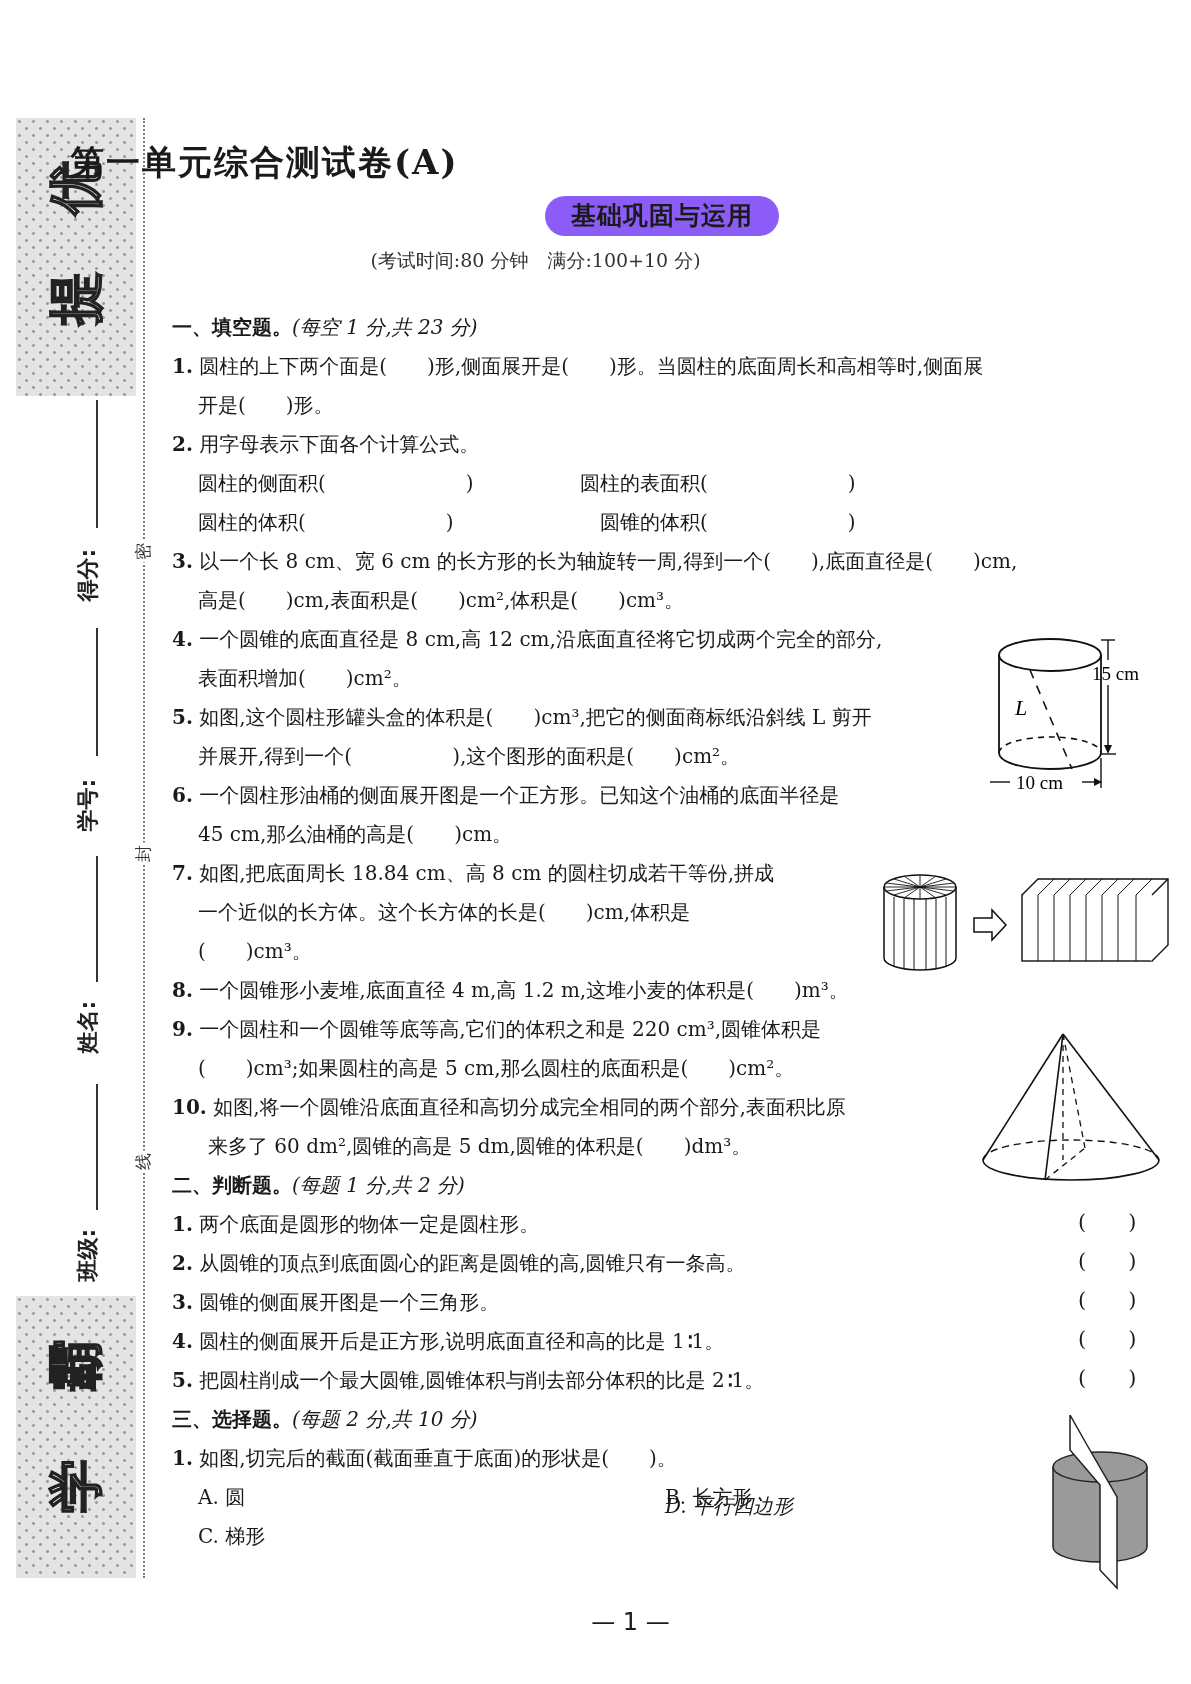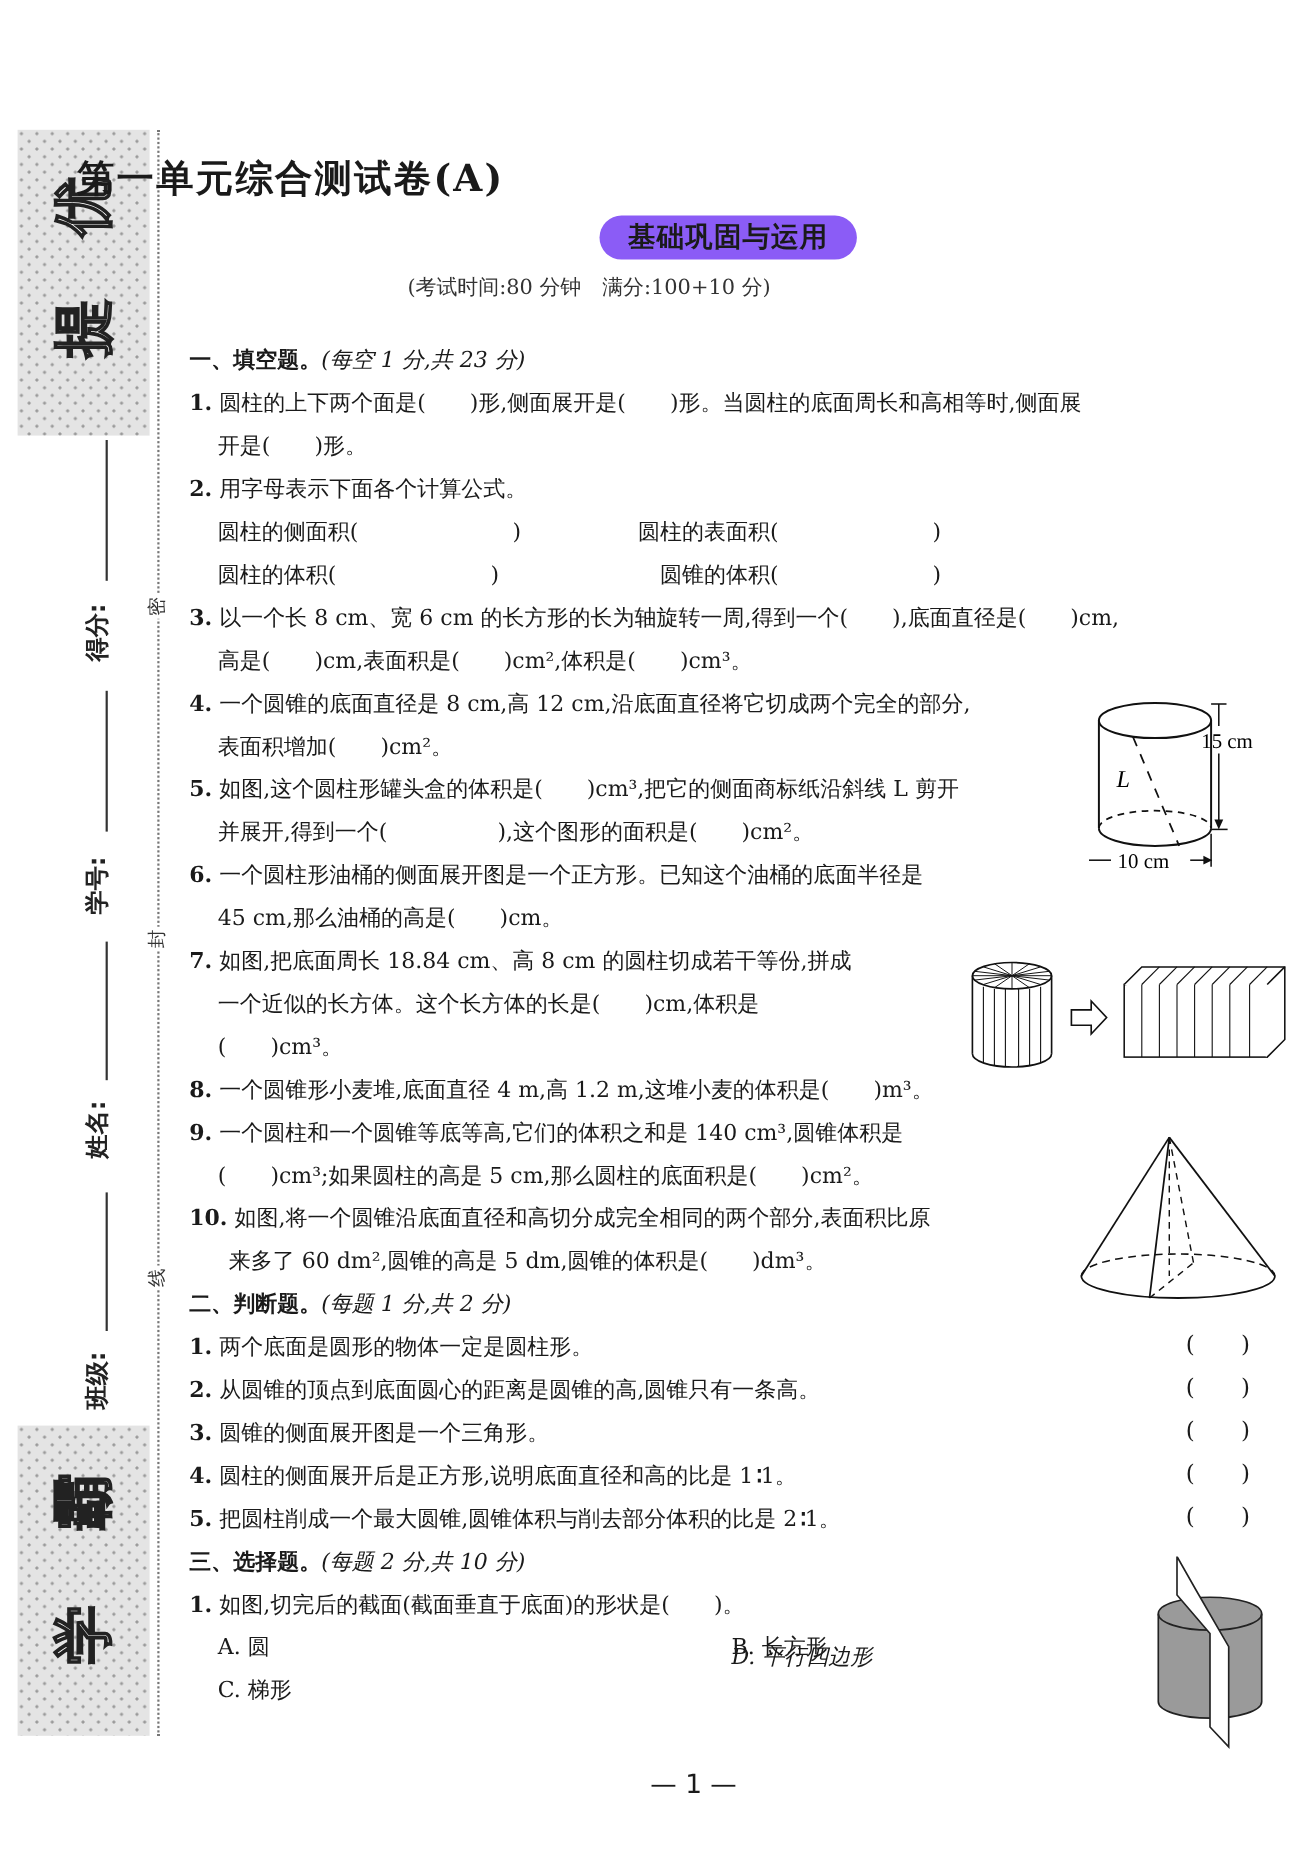--- a/index.html
+++ b/index.html
@@ -88,21 +88,21 @@
 
 <div class="line" style="top:781px;left:172px;"><span class="num">6.</span> <span>一个圆柱形油桶的侧面展开图是一个正方形。已知这个油桶的底面半径是</span></div>
 <div class="line" style="top:820px;left:198px;">45 cm,那么油桶的高是(　　)cm。</div>
 
 <div class="line" style="top:859px;left:172px;"><span class="num">7.</span> <span>如图,把底面周长 18.84 cm、高 8 cm 的圆柱切成若干等份,拼成</span></div>
 <div class="line" style="top:898px;left:198px;">一个近似的长方体。这个长方体的长是(　　)cm,体积是</div>
 <div class="line" style="top:937px;left:198px;">(　　)cm³。</div>
 
 <div class="line" style="top:976px;left:172px;"><span class="num">8.</span> <span>一个圆锥形小麦堆,底面直径 4 m,高 1.2 m,这堆小麦的体积是(　　)m³。</span></div>
 
-<div class="line" style="top:1015px;left:172px;"><span class="num">9.</span> <span>一个圆柱和一个圆锥等底等高,它们的体积之和是 140 cm³,圆锥体积是</span></div>
+<div class="line" style="top:1015px;left:172px;"><span class="num">9.</span> <span>一个圆柱和一个圆锥等底等高,它们的体积之和是 220 cm³,圆锥体积是</span></div>
 <div class="line" style="top:1054px;left:198px;">(　　)cm³;如果圆柱的高是 5 cm,那么圆柱的底面积是(　　)cm²。</div>
 
 <div class="line" style="top:1093px;left:172px;"><span class="num">10.</span> <span>如图,将一个圆锥沿底面直径和高切分成完全相同的两个部分,表面积比原</span></div>
 <div class="line" style="top:1132px;left:208px;">来多了 60 dm²,圆锥的高是 5 dm,圆锥的体积是(　　)dm³。</div>
 
 <svg style="left:990px;top:630px;" width="190" height="170" viewBox="0 0 190 170">
   <ellipse cx="60" cy="25" rx="51" ry="16" fill="none" stroke="#111" stroke-width="1.8"></ellipse>
   <line x1="9" y1="25" x2="9" y2="123" stroke="#111" stroke-width="1.8"></line>
   <line x1="111" y1="25" x2="111" y2="123" stroke="#111" stroke-width="1.8"></line>
   <path d="M9 123 A51 16 0 0 0 111 123" fill="none" stroke="#111" stroke-width="1.8"></path>

